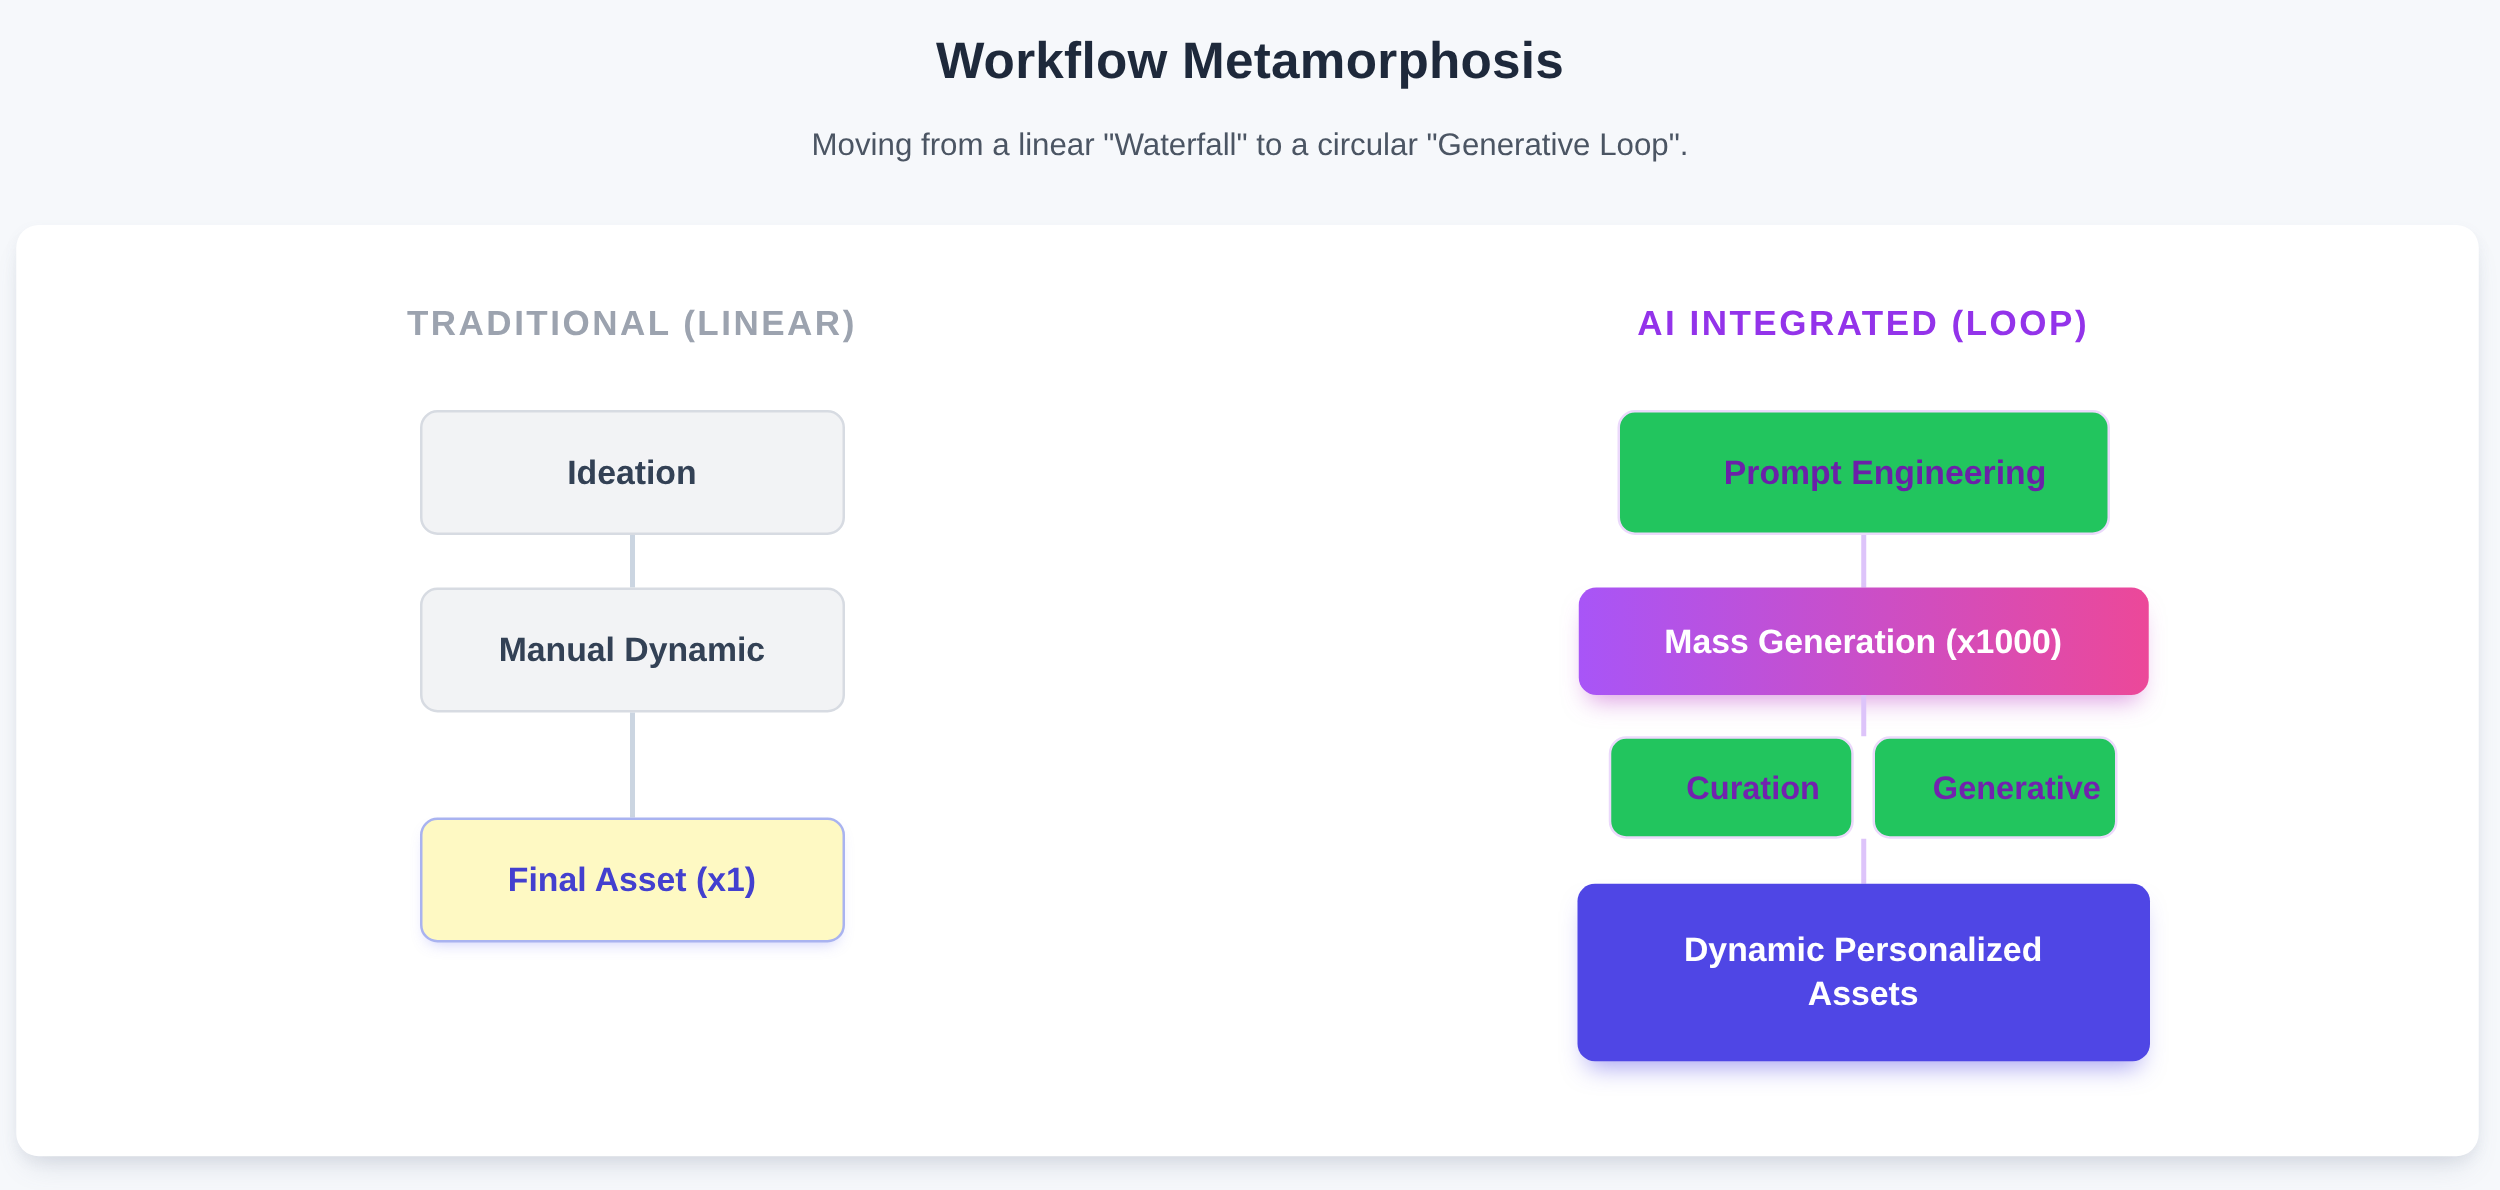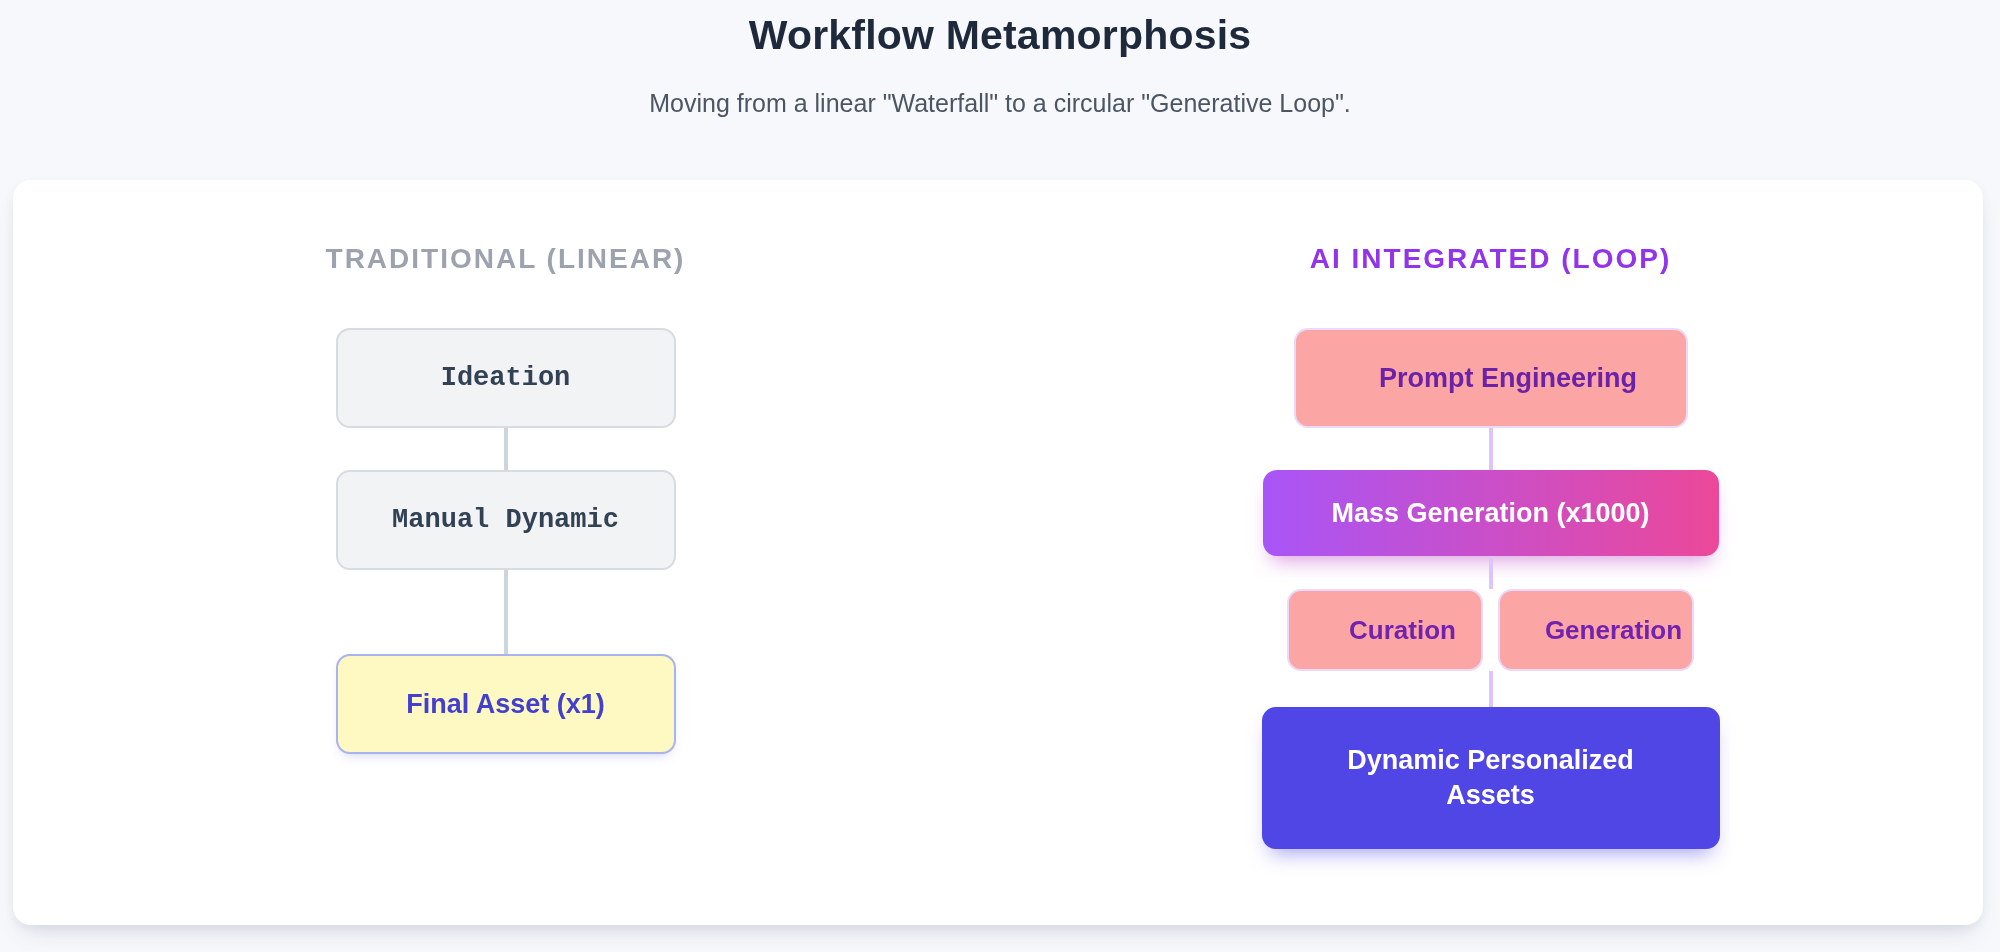--- a/index.html
+++ b/index.html
@@ -15,21 +15,21 @@
   
   .page-header {
     height: 180px;
     display: flex;
     flex-direction: column;
     align-items: center;
     text-align: center;
   }
   .page-title {
     margin: 0;
-    padding-top: 12px;
+    padding-top: 25px;
     font-size: 41px;
     font-weight: bold;
     letter-spacing: 0.2px;
     color: #1e293b;
     text-align: center;
   }
   .page-subtitle {
     margin: 30px 0 0 0;
     font-size: 25px;
     color: #4b5563;
@@ -71,32 +71,31 @@
     font-weight: bold;
     font-size: 27px;
     border-radius: 14px;
   }
   .node.gray {
     width: 340px;
     height: 100px;
     background: #f2f3f5;
     border: 2px solid #d7dbe2;
     color: #334155;
-    font-family: Liberation Mono, monospace;
   }
   .node.final-asset {
     width: 340px;
     height: 100px;
     background: #fef9c3;
     border: 2px solid #a9b3f0;
     color: #4340cf;
     box-shadow: 0 6px 12px -6px rgba(99,102,241,0.35);
   }
   .node.light-purple {
-    background: #fca5a5;
+    background: #22c55e;
     border: 2px solid #ebd9fb;
     color: #6b21a8;
     padding-left: 35px;
   }
   .node.prompt { width: 394px; height: 100px; }
   .node.small  { width: 196px; height: 82px; font-size: 26px; color: #7222ae; }
   .node.mass {
     width: 456px;
     height: 86px;
     background: linear-gradient(90deg, #a855f7 0%, #ec4899 100%);
@@ -170,21 +169,21 @@
     <div class="node mass">
       <span>Mass Generation (x1000)</span>
     </div>
     <div class="connector purple c2"></div>
 
     <div class="pair-row">
       <div class="node light-purple small">
         <span>Curation</span>
       </div>
       <div class="node light-purple small">
-        <span>Generation</span>
+        <span>Generative</span>
       </div>
     </div>
     <div class="connector purple c3"></div>
 
     <div class="node dynamic">
       <span>Dynamic Personalized Assets</span>
     </div>
   </div>
 
 </div>

